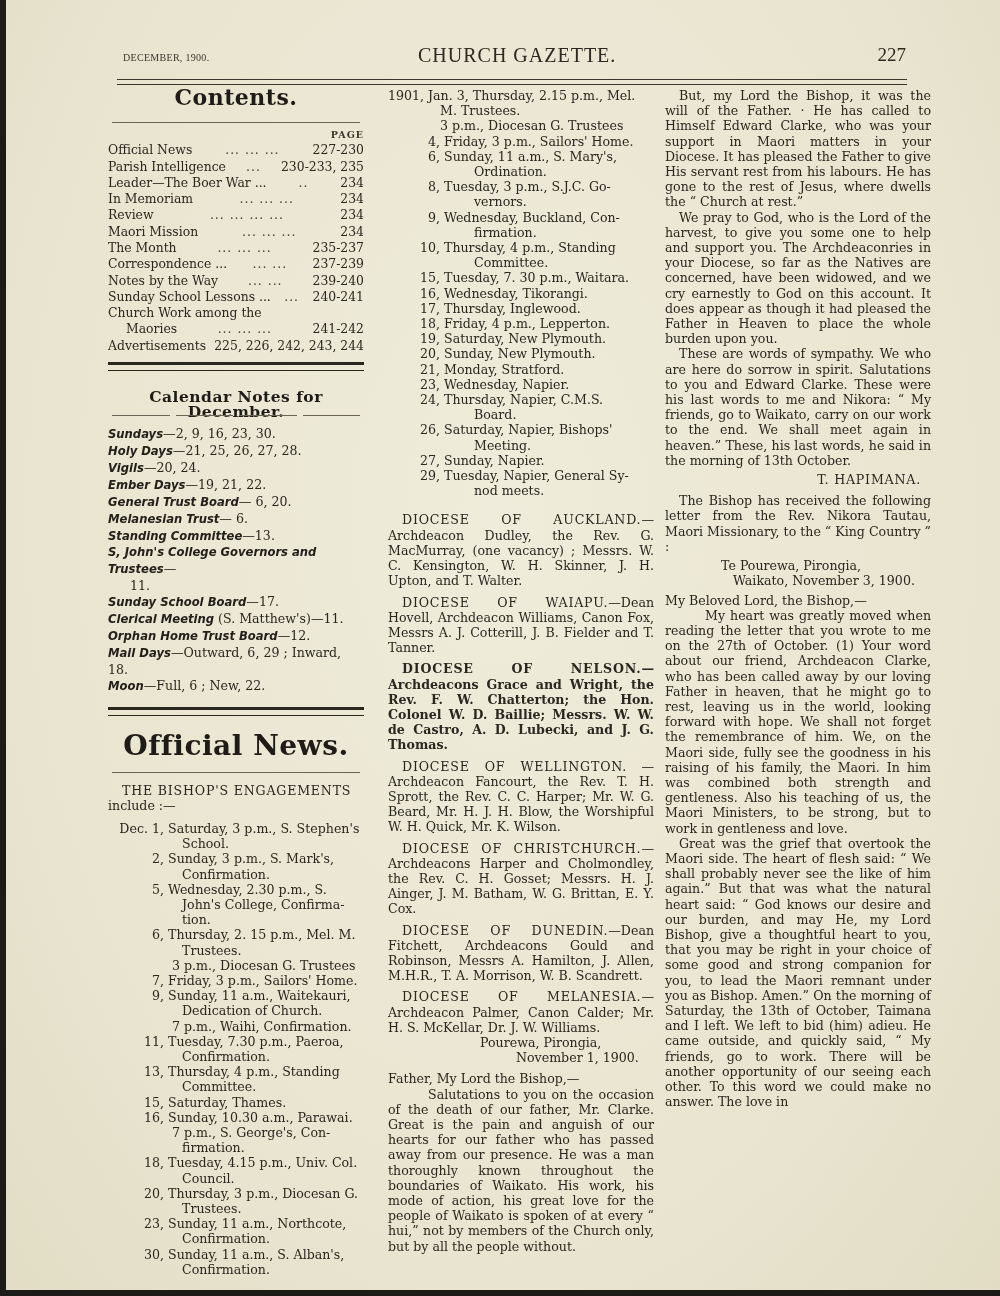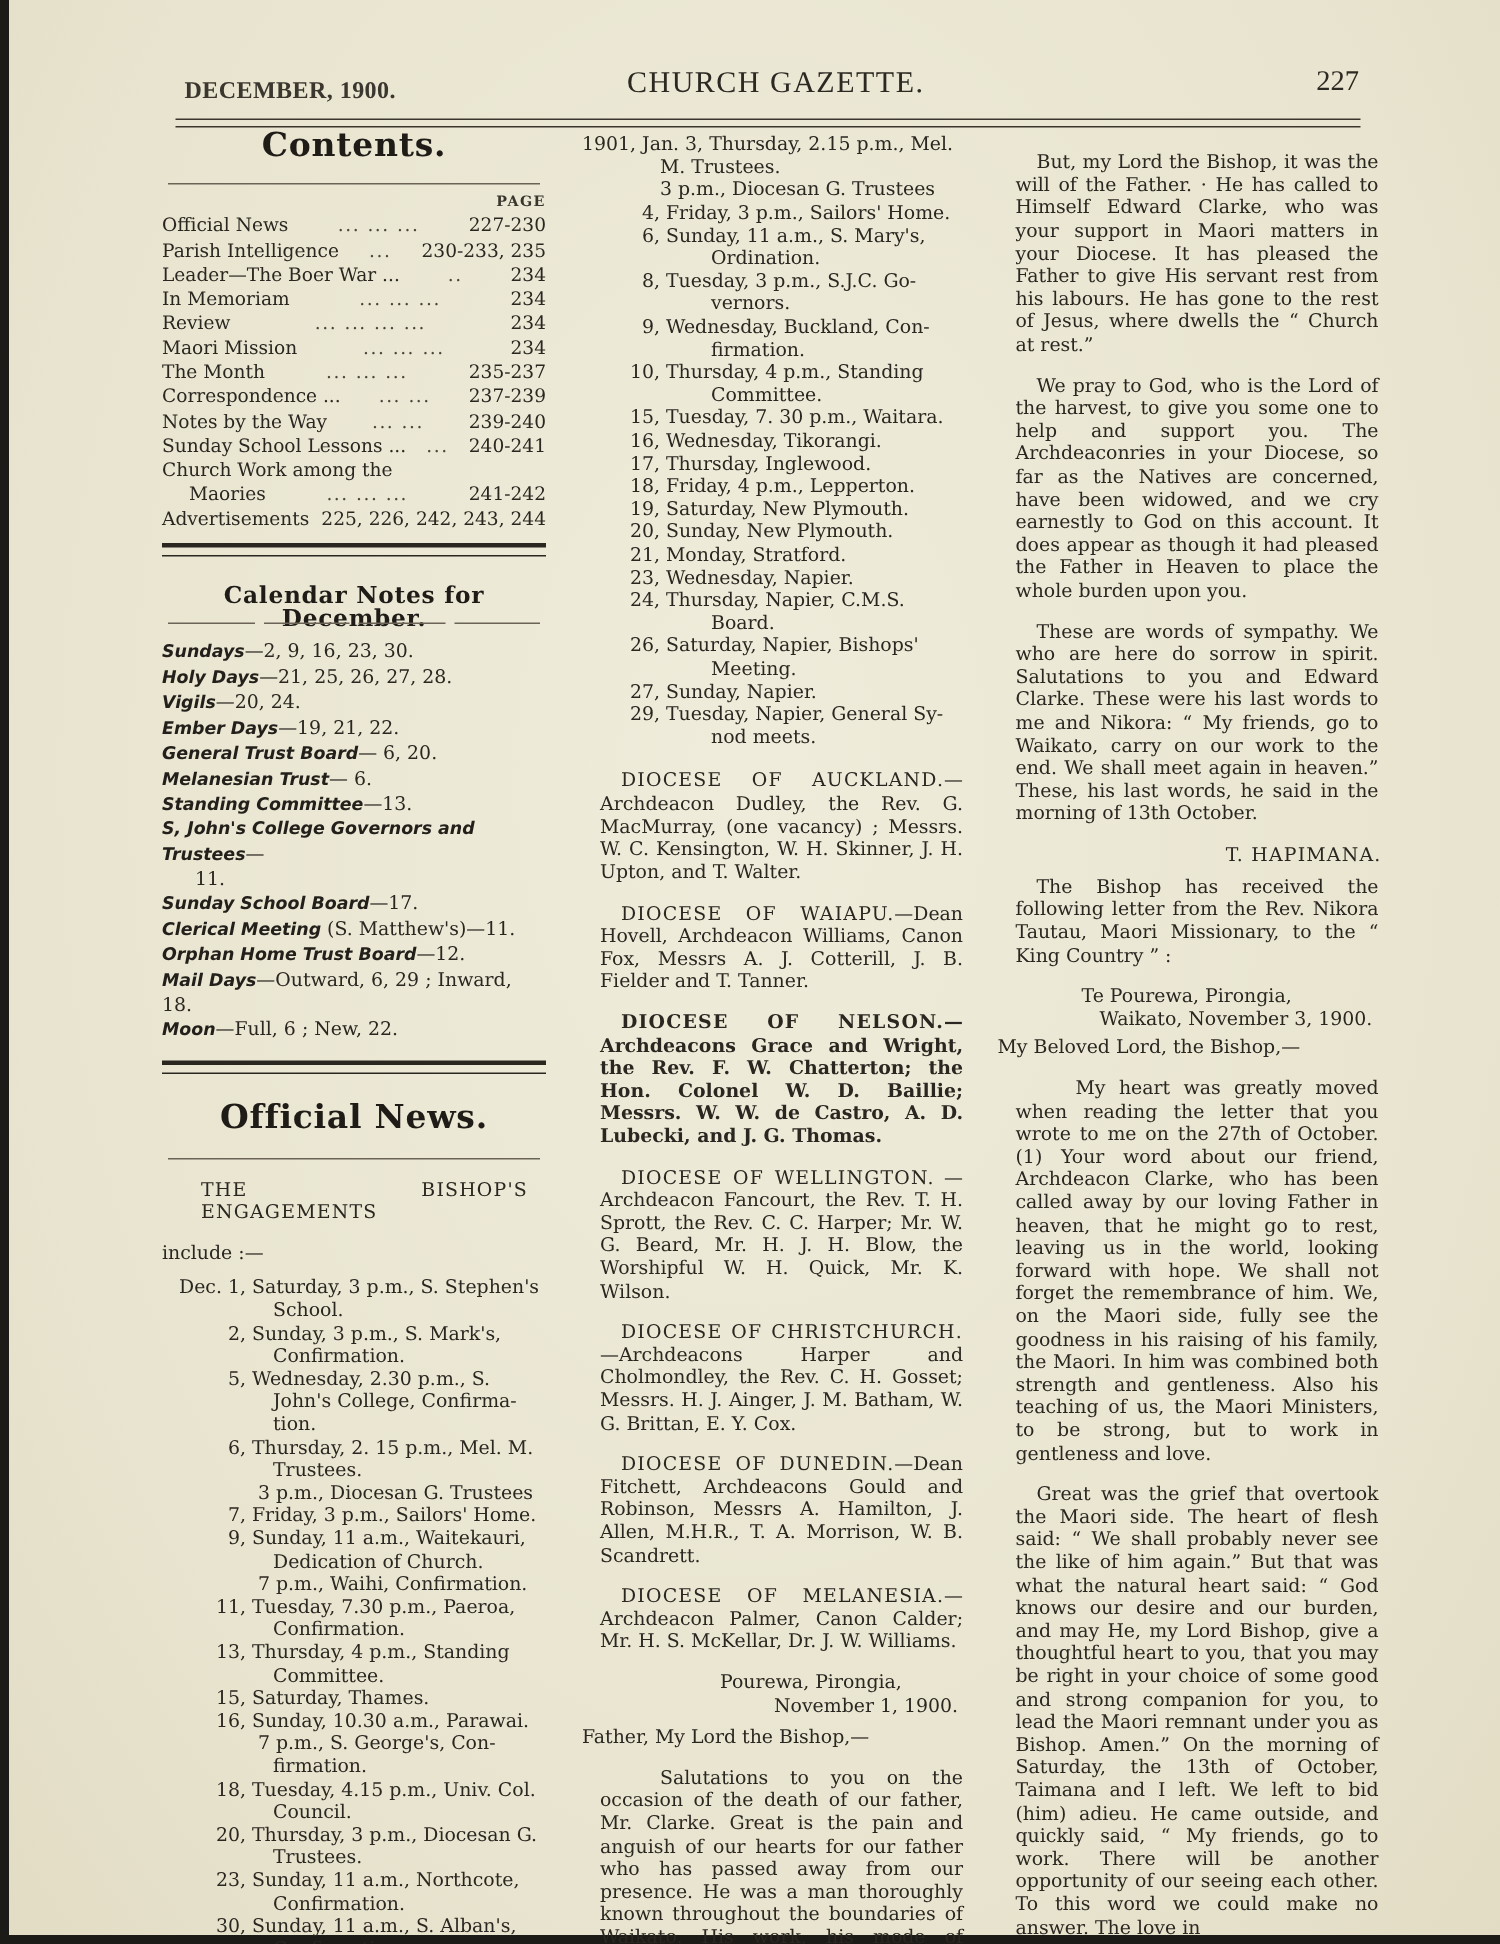--- a/index.html
+++ b/index.html
@@ -9,51 +9,51 @@
     font-family: "DejaVu Serif", "Liberation Serif", serif;
     color: #2a2620;
     position: relative;
   }
   .left-edge { position: absolute; left: 0; top: 0; width: 6px; height: 1296px; background: #1d1b18; }
   .bottom-edge { position: absolute; left: 0; bottom: 0; width: 1000px; height: 6px; background: #1d1b18; }
   .page { position: absolute; left: 0; top: 0; width: 1000px; height: 1296px;
     background: radial-gradient(ellipse at 50% 40%, #efecdb 0%, #e8e4cf 70%, #e2dcc4 100%); }
 
   .running-head { position: absolute; top: 44px; left: 123px; width: 783px; height: 30px; }
-  .rh-date { position: absolute; left: 0; top: 8px; font-family: "Liberation Serif", serif; font-size: 16px; font-weight: bold; letter-spacing: 0.3px; color: #3b362e; }
+  .rh-date { position: absolute; left: 0; top: 8px; font-family: "Liberation Serif", serif; font-size: 10px; font-weight: normal; letter-spacing: 0.3px; color: #3b362e; }
   .rh-title { position: absolute; left: 295px; top: 0; font-family: "Liberation Serif", serif; font-size: 20px; letter-spacing: 1px; color: #2c2822; }
   .rh-page { position: absolute; right: 0; top: 0; font-family: "Liberation Serif", serif; font-size: 19px; color: #2c2822; }
   .head-rule { position: absolute; top: 79px; left: 117px; width: 790px; height: 4px;
     border-top: 1.5px solid #3a352d; border-bottom: 1px solid #3a352d; }
 
   .col { position: absolute; top: 88px; font-size: 12.6px; line-height: 15.2px; }
   .col-left { left: 108px; width: 256px; }
   .col-mid { left: 388px; width: 266px; }
   .col-right { left: 665px; width: 266px; }
 
   .blackletter { font-family: "DejaVu Serif", serif; font-weight: bold; text-align: center; color: #1f1c18; letter-spacing: 0.5px; }
   .bl-contents { font-size: 22px; margin-top: 2px; height: 30px; }
   .bl-calendar { font-size: 15.5px; height: 24px; margin-top: 18px; }
-  .bl-official { font-size: 22px; height: 32px; margin-top: 22px; }
+  .bl-official { font-size: 28px; height: 32px; margin-top: 22px; }
 
   .thin-rule { border-top: 1px solid #6a6356; margin: 2px 4px 4px 4px; }
   .broken-rule { display: flex; gap: 6px; margin: 2px 4px 10px 4px; }
   .broken-rule span { flex: 1; border-top: 1px solid #6a6356; }
   .double-rule { height: 5px; border-top: 3px solid #2a2620; border-bottom: 1px solid #2a2620; margin-top: 8px; }
 
   .toc-page-head { text-align: right; font-size: 9.5px; letter-spacing: 1px; font-weight: bold; margin-top: 4px; color: #3a352d; }
   .toc-row { display: flex; justify-content: space-between; white-space: nowrap; font-size: 12.4px; line-height: 16.3px; }
   .toc-row .dots { flex: 1; text-align: center; color: #4a453b; letter-spacing: 1px; overflow: hidden; }
   .toc-indent { padding-left: 18px; }
 
   .cal-row { font-size: 12.6px; line-height: 15.9px; }
   .cal-row .k { font-family: "DejaVu Sans", sans-serif; font-style: italic; font-weight: bold; font-size: 11.6px; color: #23201b; }
   .cal-cont { padding-left: 22px; }
 
-  .para { text-align: justify; margin: 12px; }
+  .para { text-align: justify; margin: 0; }
   .indent { text-indent: 14px; }
   .caps { letter-spacing: 0.8px; }
   .eng-row { display: flex; }
   .eng-num { width: 56px; text-align: right; flex: none; white-space: pre; }
   .eng-body { flex: 1; padding-left: 4px; }
   .gap { height: 8px; }
   .signoff { text-align: right; padding-right: 10px; }
   .addr1 { padding-left: 92px; }
   .addr2 { padding-left: 128px; }
 </style>

